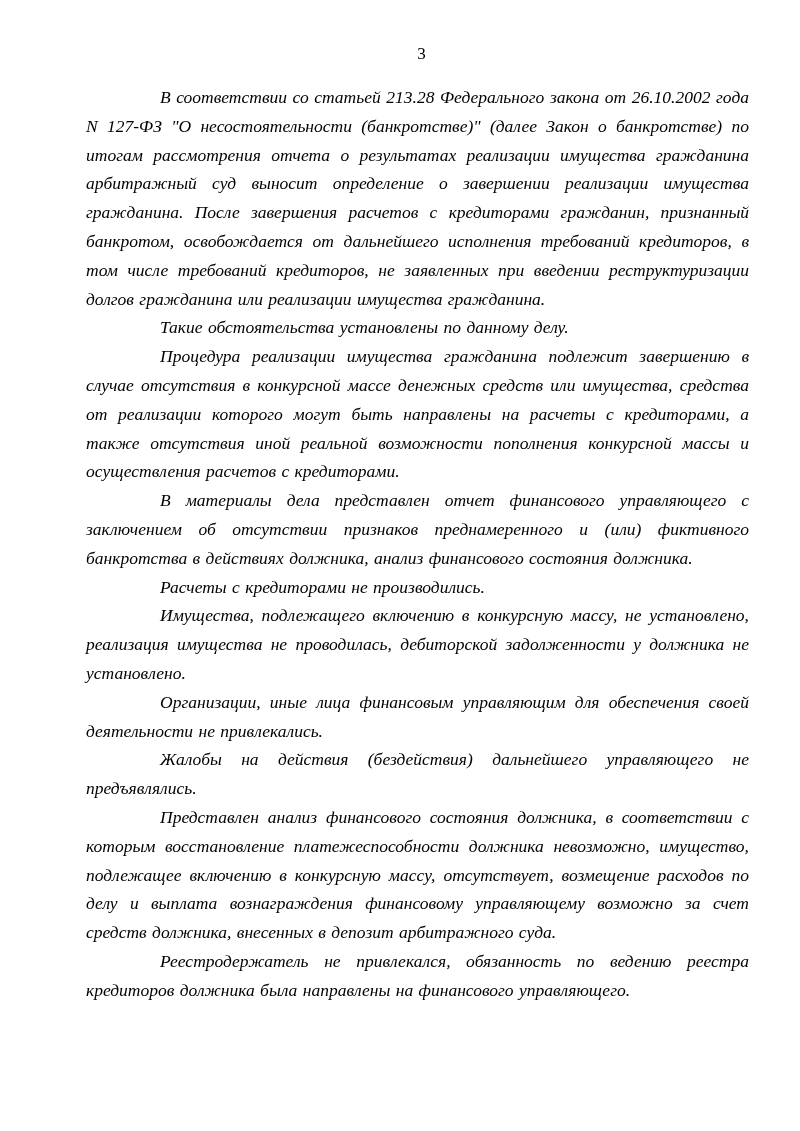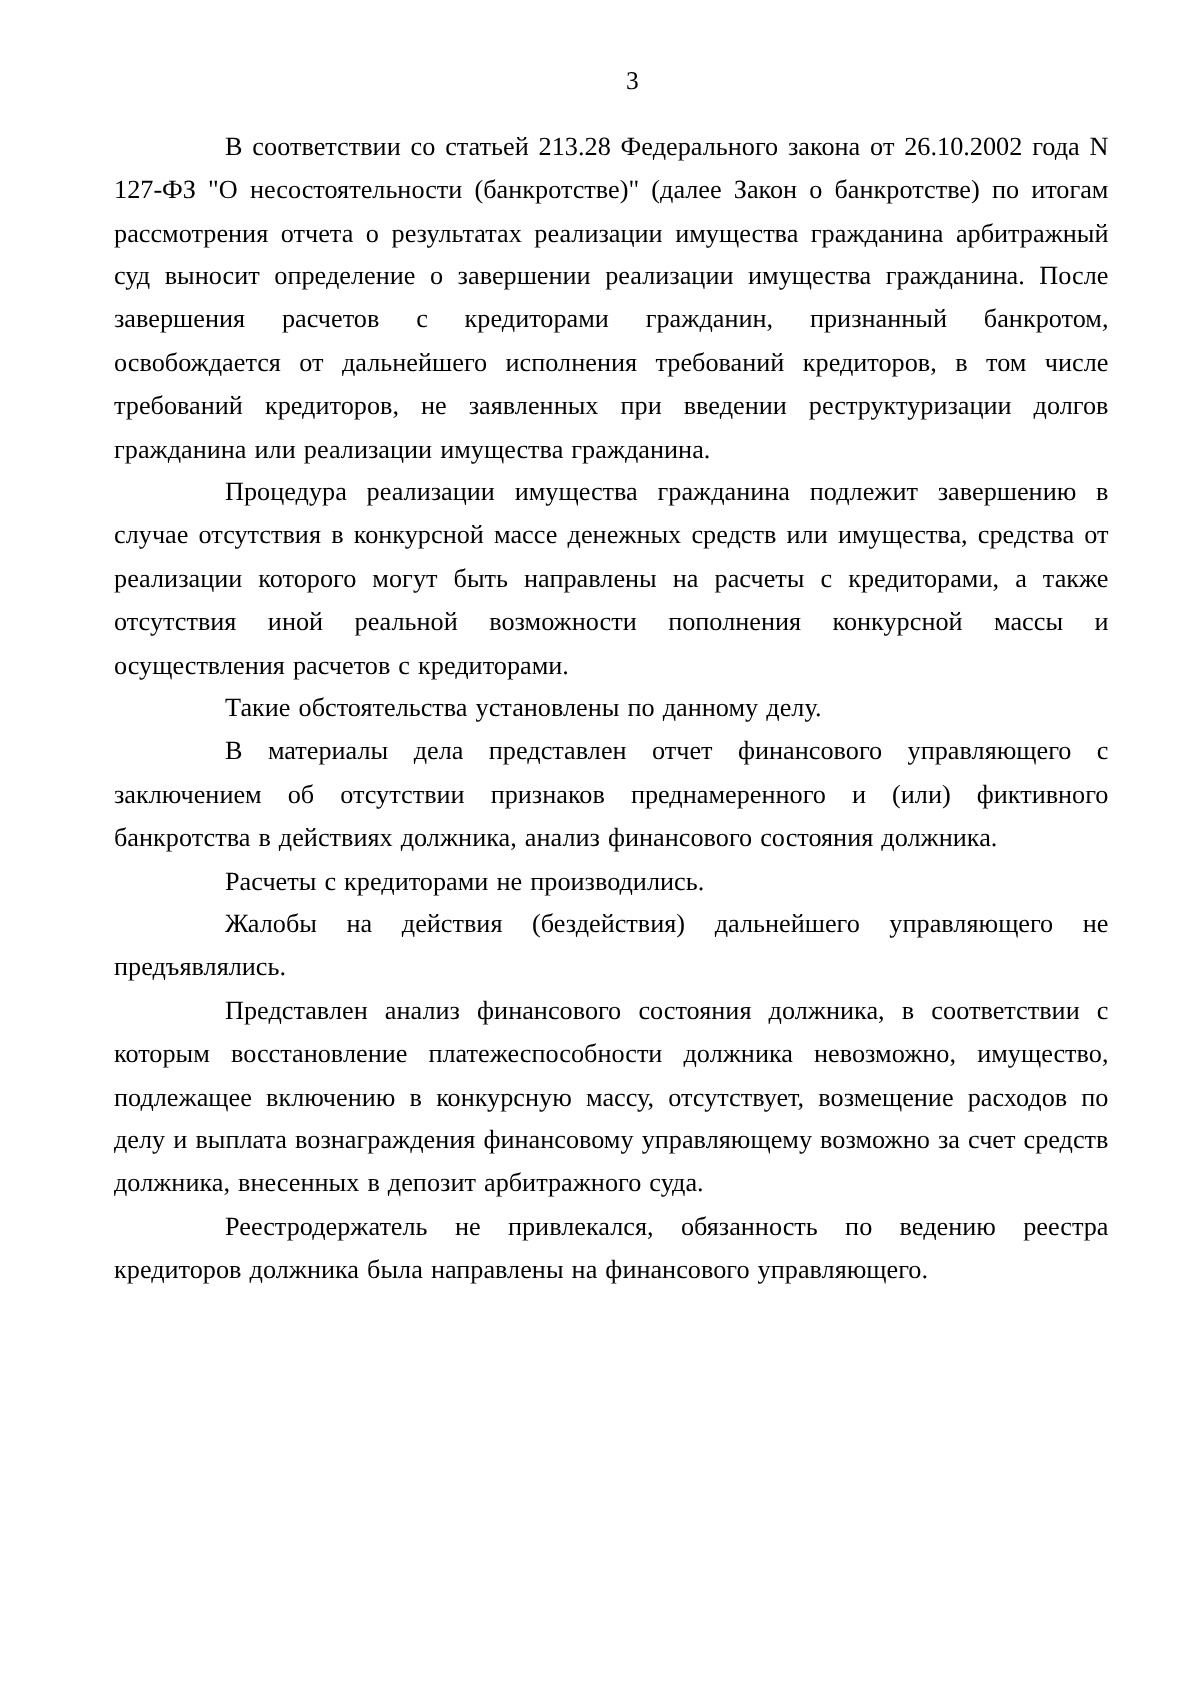--- a/index.html
+++ b/index.html
@@ -22,39 +22,42 @@
     position: absolute;
     top: 40px;
     left: 90px;
     width: 663px;
     text-align: center;
     font-size: 17px;
   }
   .content {
     position: absolute;
     top: 83px;
-    left: 76px;
+    left: 86px;
     width: 663px;
+    font-style: italic;
   }
   .content p {
     margin: 0;
     padding: 0;
     text-indent: 74px;
     text-align: justify;
     word-spacing: 1px;
   }
 </style>
 </head>
 <body>
 
 <div class="page">
   <div class="page-number">3</div>
   <div class="content">
     <p>В соответствии со статьей 213.28 Федерального закона от 26.10.2002 года N 127-ФЗ "О несостоятельности (банкротстве)" (далее Закон о банкротстве) по итогам рассмотрения отчета о результатах реализации имущества гражданина арбитражный суд выносит определение о завершении реализации имущества гражданина. После завершения расчетов с кредиторами гражданин, признанный банкротом, освобождается от дальнейшего исполнения требований кредиторов, в том числе требований кредиторов, не заявленных при введении реструктуризации долгов гражданина или реализации имущества гражданина.</p>
+    <p>Такие обстоятельства установлены по данному делу.</p>
     <p>Процедура реализации имущества гражданина подлежит завершению в случае отсутствия в конкурсной массе денежных средств или имущества, средства от реализации которого могут быть направлены на расчеты с кредиторами, а также отсутствия иной реальной возможности пополнения конкурсной массы и осуществления расчетов с кредиторами.</p>
-    <p>Такие обстоятельства установлены по данному делу.</p>
     <p>В материалы дела представлен отчет финансового управляющего с заключением об отсутствии признаков преднамеренного и (или) фиктивного банкротства в действиях должника, анализ финансового состояния должника.</p>
     <p>Расчеты с кредиторами не производились.</p>
+    <p>Имущества, подлежащего включению в конкурсную массу, не установлено, реализация имущества не проводилась, дебиторской задолженности у должника не установлено.</p>
+    <p>Организации, иные лица финансовым управляющим для обеспечения своей деятельности не привлекались.</p>
     <p>Жалобы на действия (бездействия) дальнейшего управляющего не предъявлялись.</p>
     <p>Представлен анализ финансового состояния должника, в соответствии с которым восстановление платежеспособности должника невозможно, имущество, подлежащее включению в конкурсную массу, отсутствует, возмещение расходов по делу и выплата вознаграждения финансовому управляющему возможно за счет средств должника, внесенных в депозит арбитражного суда.</p>
     <p>Реестродержатель не привлекался, обязанность по ведению реестра кредиторов должника была направлены на финансового управляющего.</p>
   </div>
 </div>
 
 </body></html>

